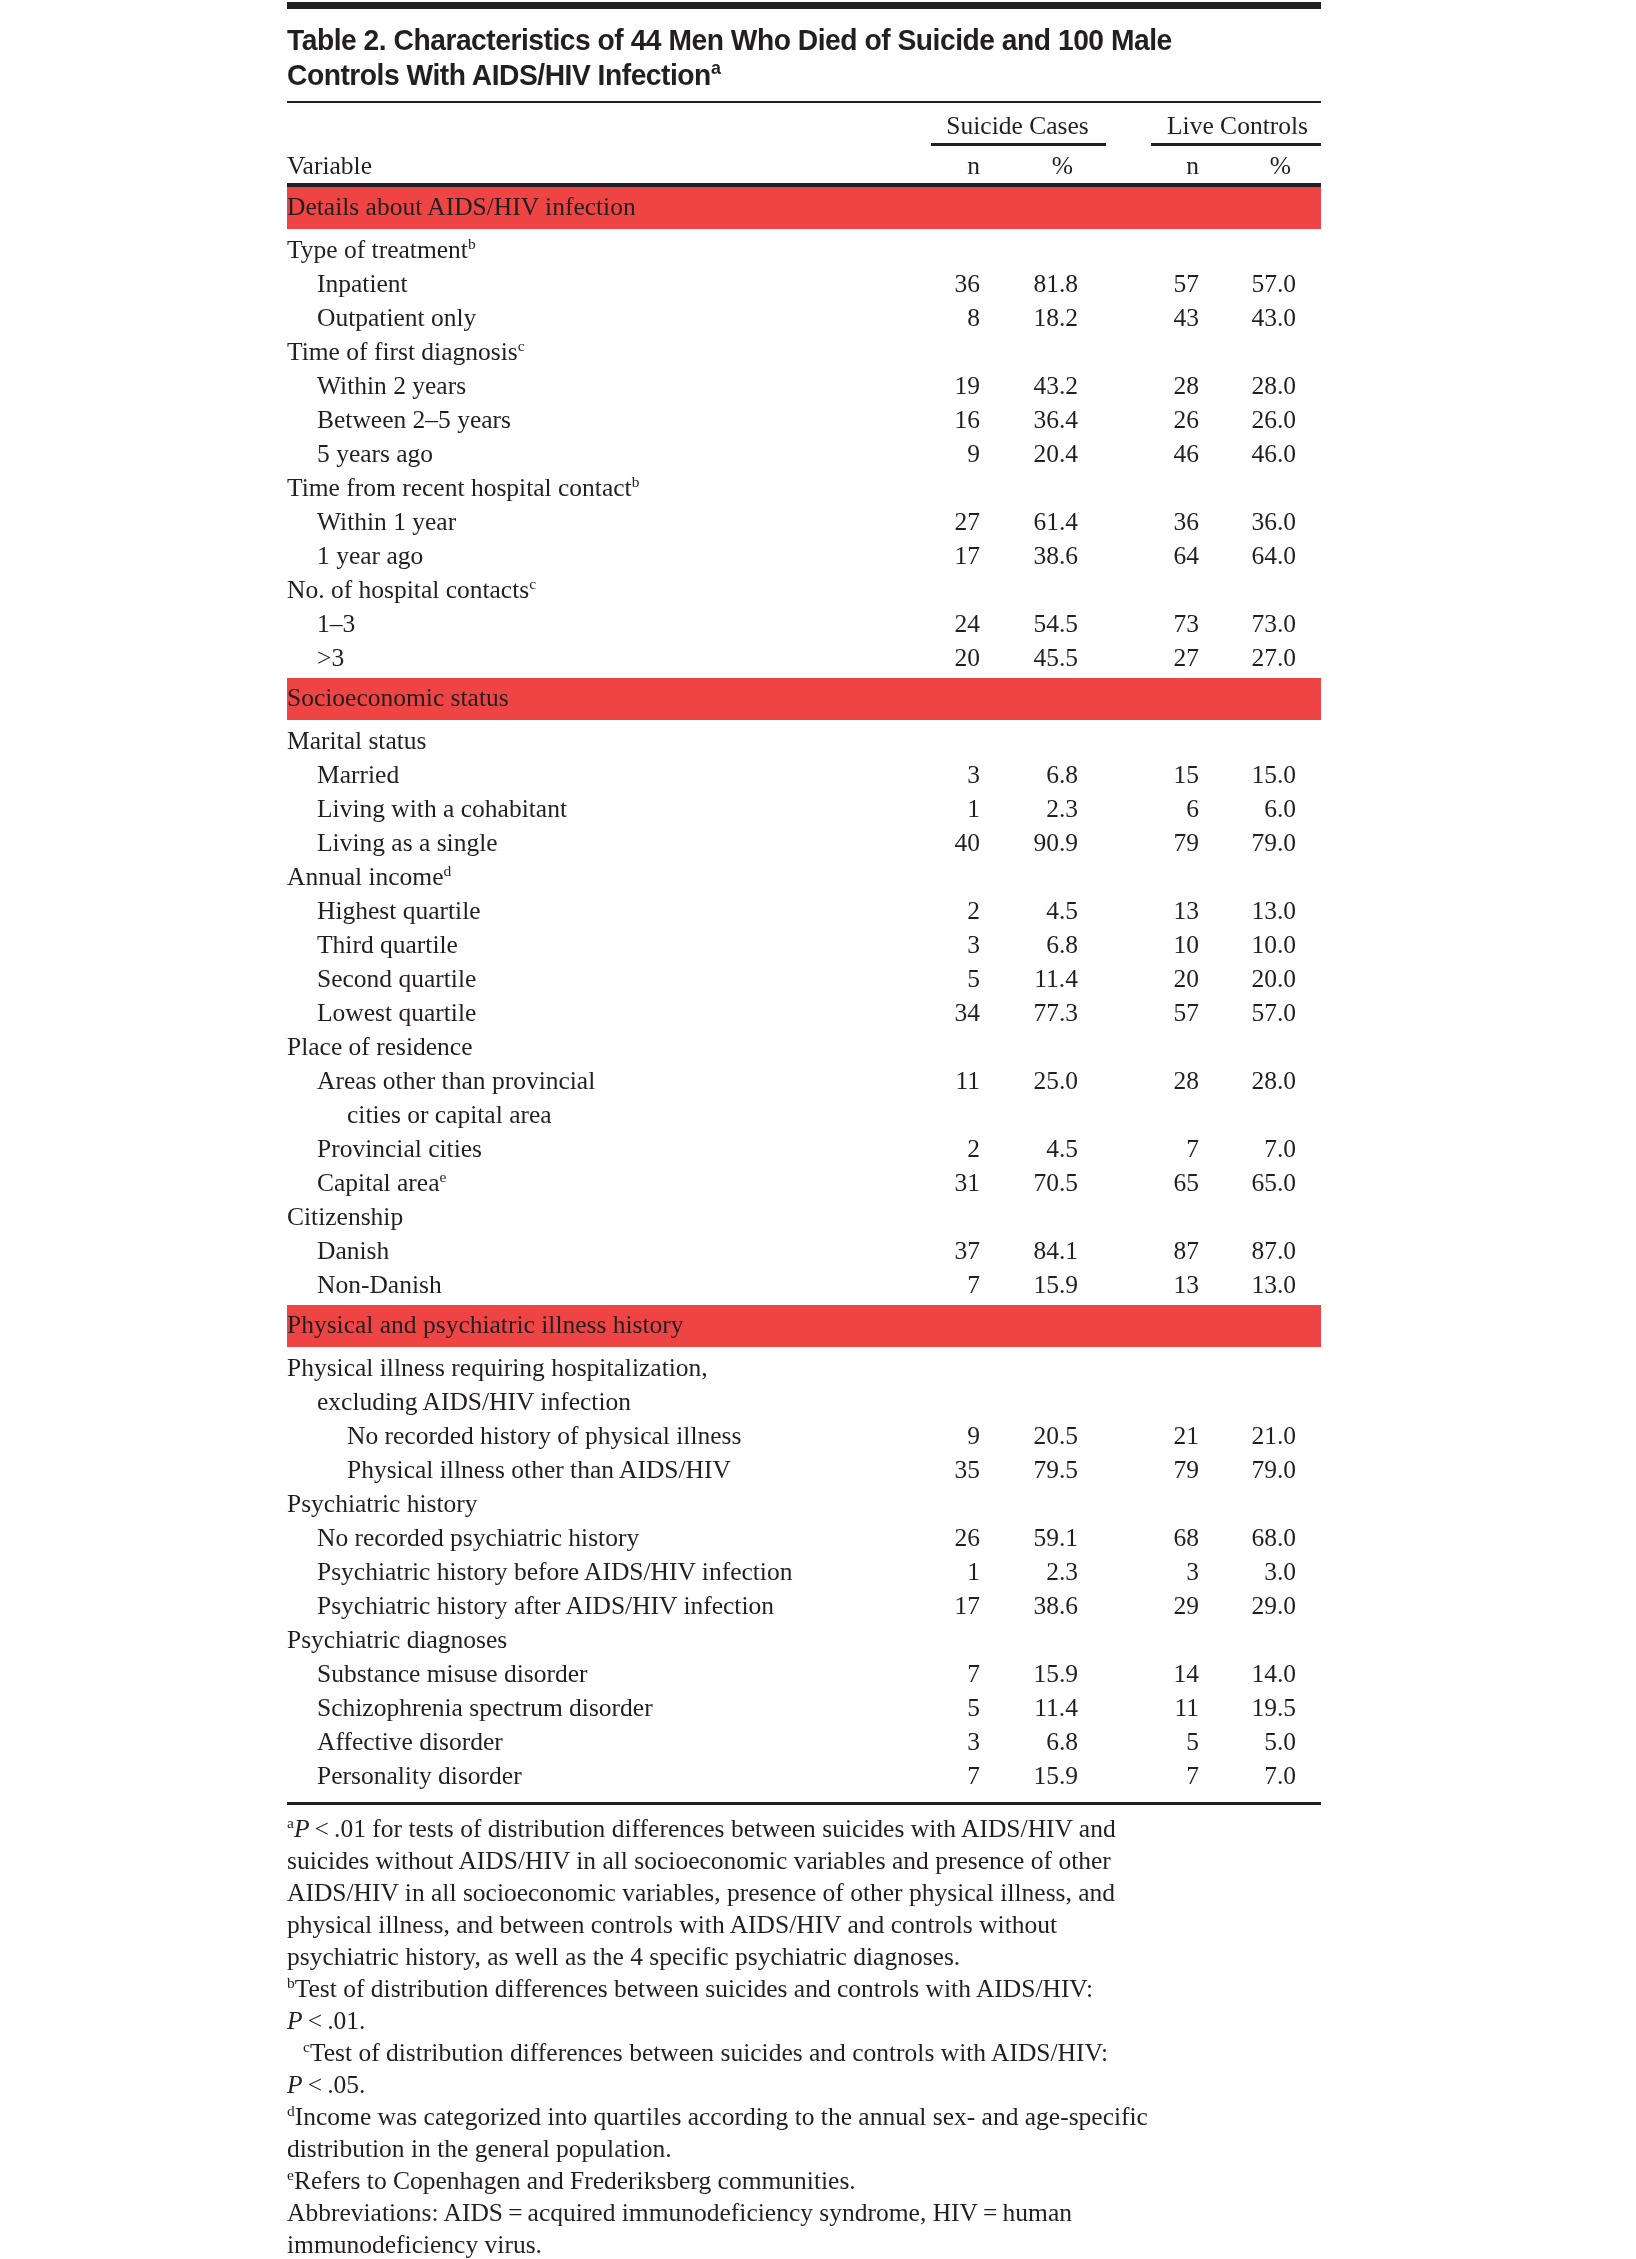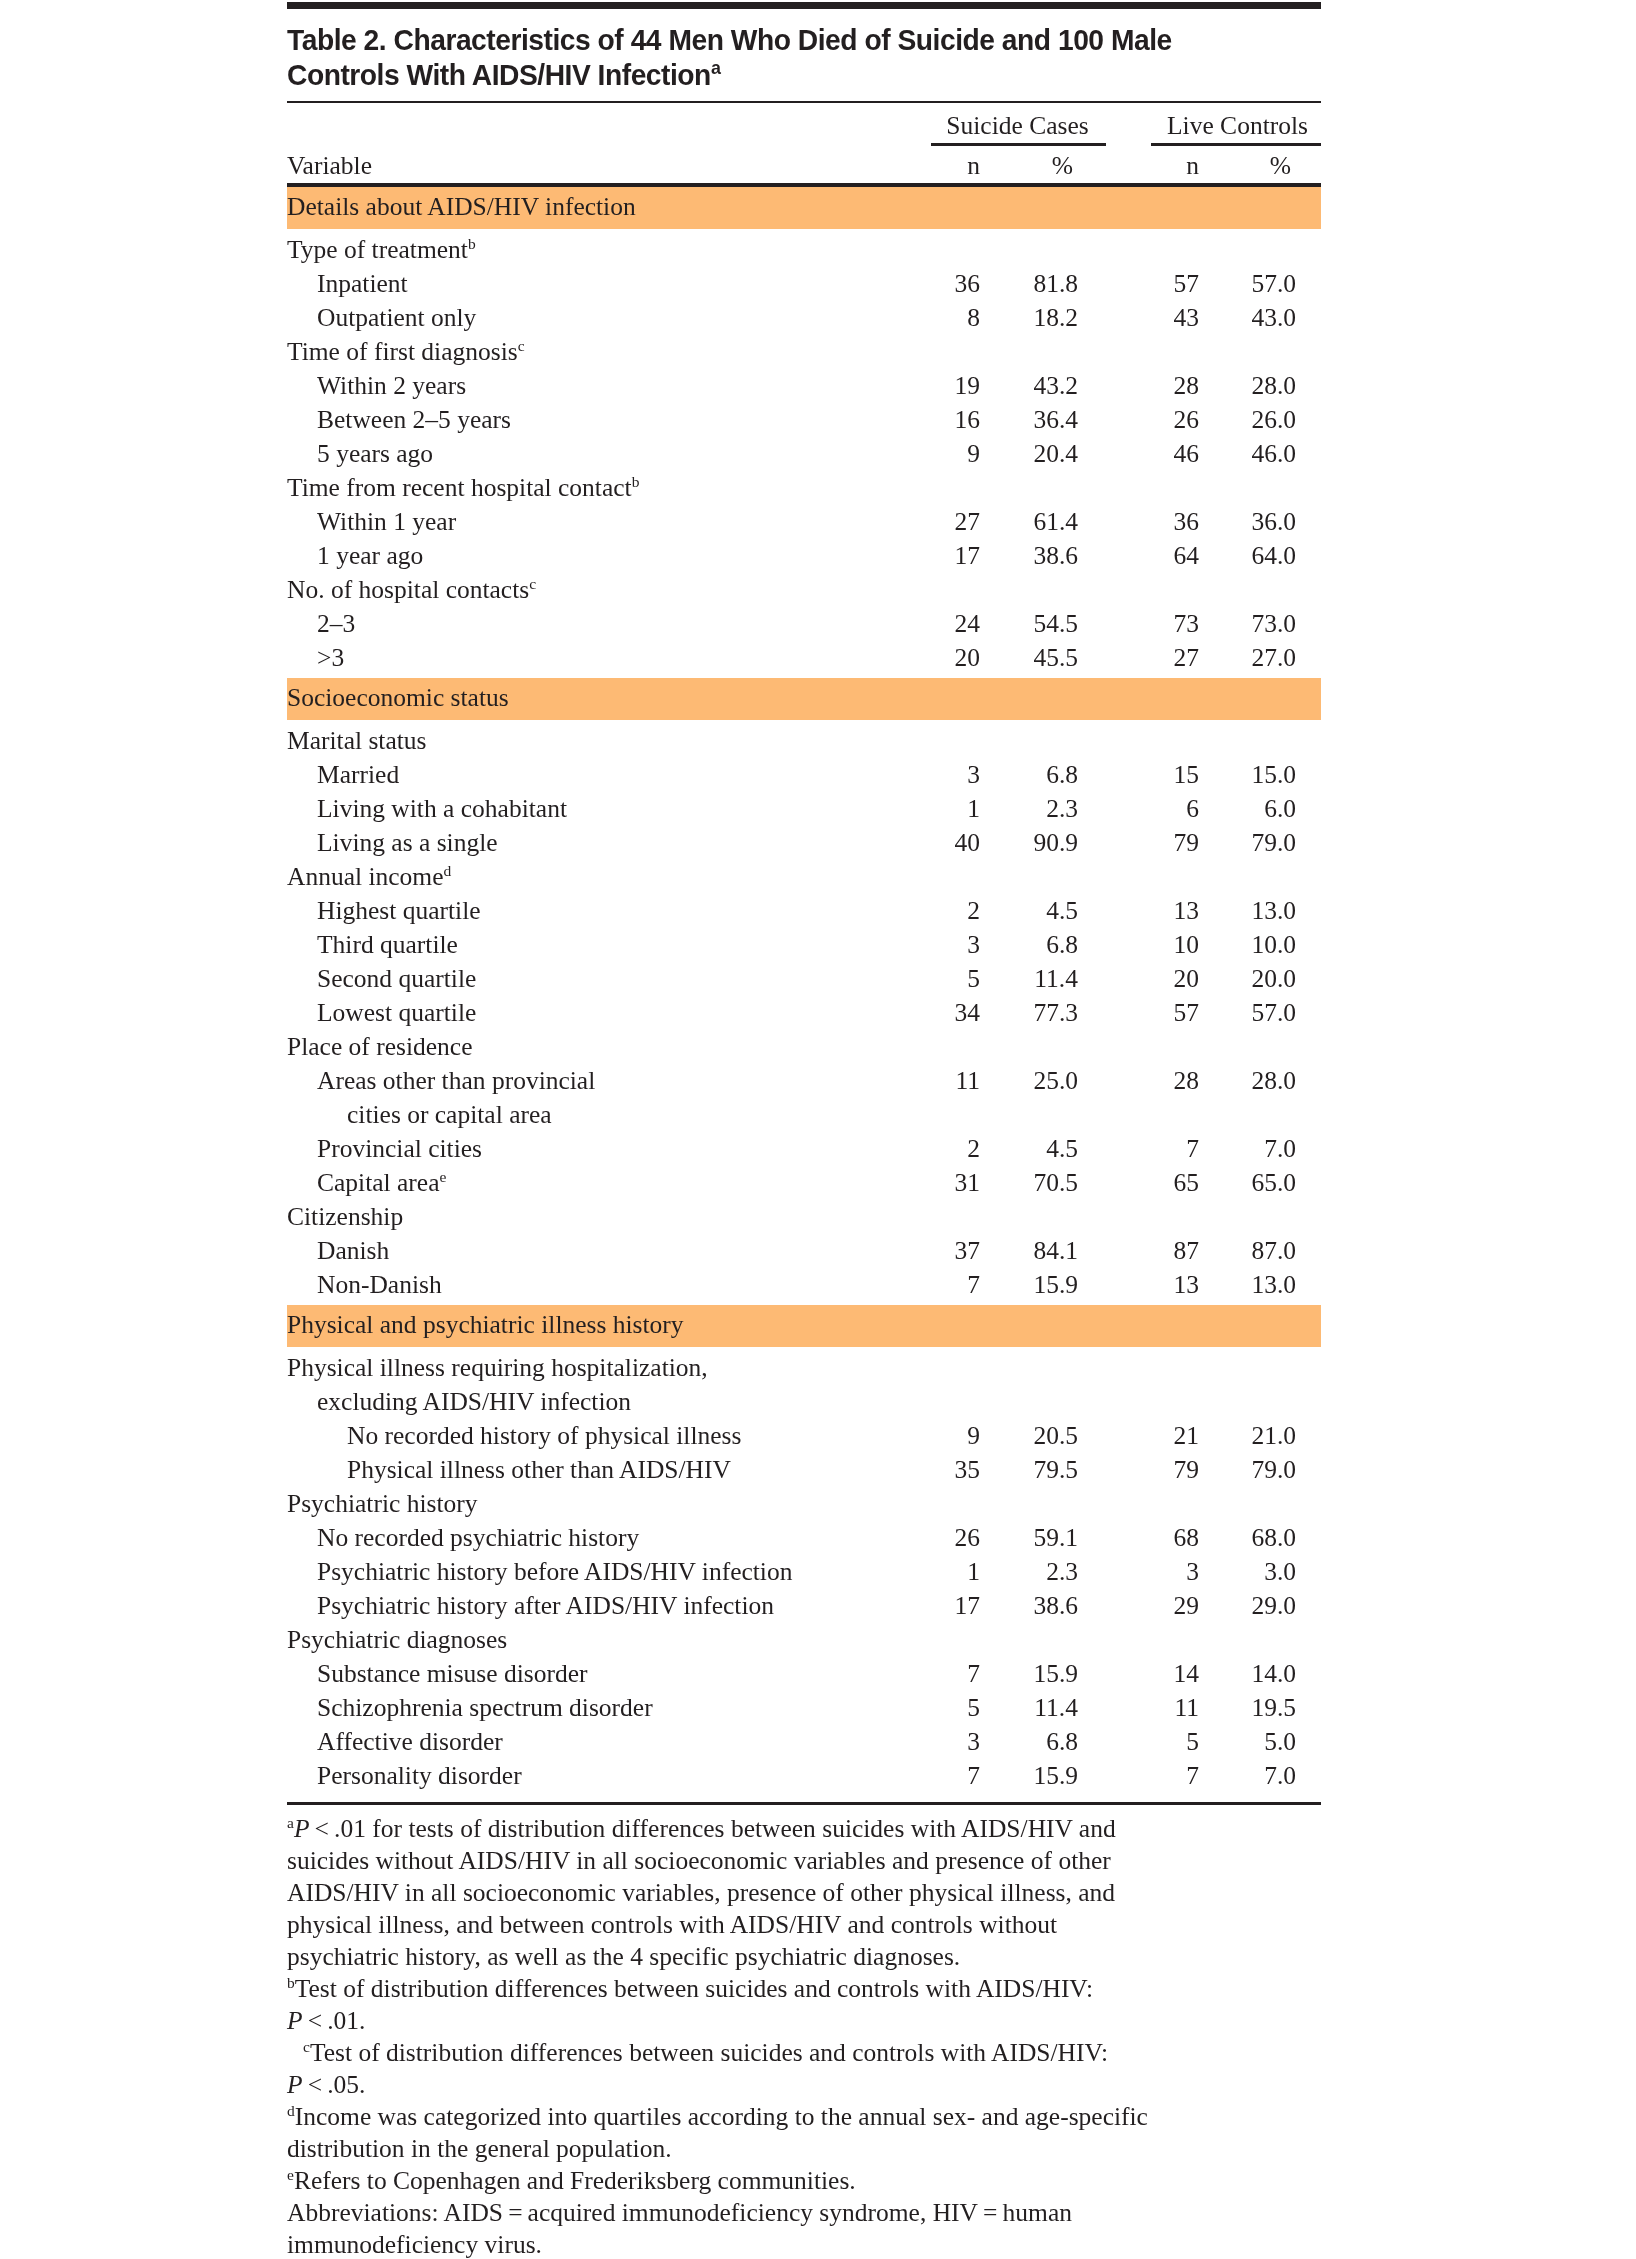--- a/index.html
+++ b/index.html
@@ -10,21 +10,21 @@
   .title { font-family: "Liberation Sans", "DejaVu Sans", sans-serif; font-weight: bold;
            font-size: 30px; line-height: 35px; margin-top: 12.7px; letter-spacing: -0.5px;
            transform: scaleX(0.94); transform-origin: left; white-space: nowrap; }
   .title sup { font-size: 19px; line-height: 0; }
   .title-rule { height: 2.7px; background: #231f20; margin-top: 9px; }
   .hdr { position: relative; height: 80px; }
   .grp { position: absolute; top: 7.3px; font-size: 25.5px; line-height: 29px; text-align: center; }
   .grp-line { position: absolute; top: 40px; height: 2.7px; background: #231f20; }
   .colh { position: absolute; top: 47px; font-size: 25.5px; line-height: 31px; }
   .thick-rule { height: 3.6px; background: #231f20; }
-  .band { background: #fdba74; height: 42px; font-size: 25.5px; line-height: 40px; padding-left: 0; margin-bottom: 3.6px; }
+  .band { background: #ef4444; height: 42px; font-size: 25.5px; line-height: 40px; padding-left: 0; margin-bottom: 3.6px; }
   .row { position: relative; height: 34px; font-size: 25.5px; line-height: 34px; white-space: nowrap; }
   .row .lbl { position: absolute; left: 0; }
   .row .lbl.i1 { left: 30px; }
   .row .lbl.i2 { left: 60px; }
   .row sup { font-size: 15.5px; line-height: 0; }
   .num { position: absolute; text-align: right; width: 73px; }
   .c1 { left: 620px; }  
   .c2 { left: 718px; }  
   .c3 { left: 839px; }  
   .c4 { left: 936px; } 
@@ -116,21 +116,21 @@
         <span class="lbl i1"><span>1 year ago</span></span>
         <span class="num c1">17</span>
         <span class="num c2">38.6</span>
         <span class="num c3">64</span>
         <span class="num c4">64.0</span>
       </div>
       <div class="row">
         <span class="lbl"><span>No. of hospital contacts</span><sup>c</sup></span>
       </div>
       <div class="row">
-        <span class="lbl i1"><span>2–3</span></span>
+        <span class="lbl i1"><span>1–3</span></span>
         <span class="num c1">24</span>
         <span class="num c2">54.5</span>
         <span class="num c3">73</span>
         <span class="num c4">73.0</span>
       </div>
       <div class="row">
         <span class="lbl i1"><span>&gt;3</span></span>
         <span class="num c1">20</span>
         <span class="num c2">45.5</span>
         <span class="num c3">27</span>

